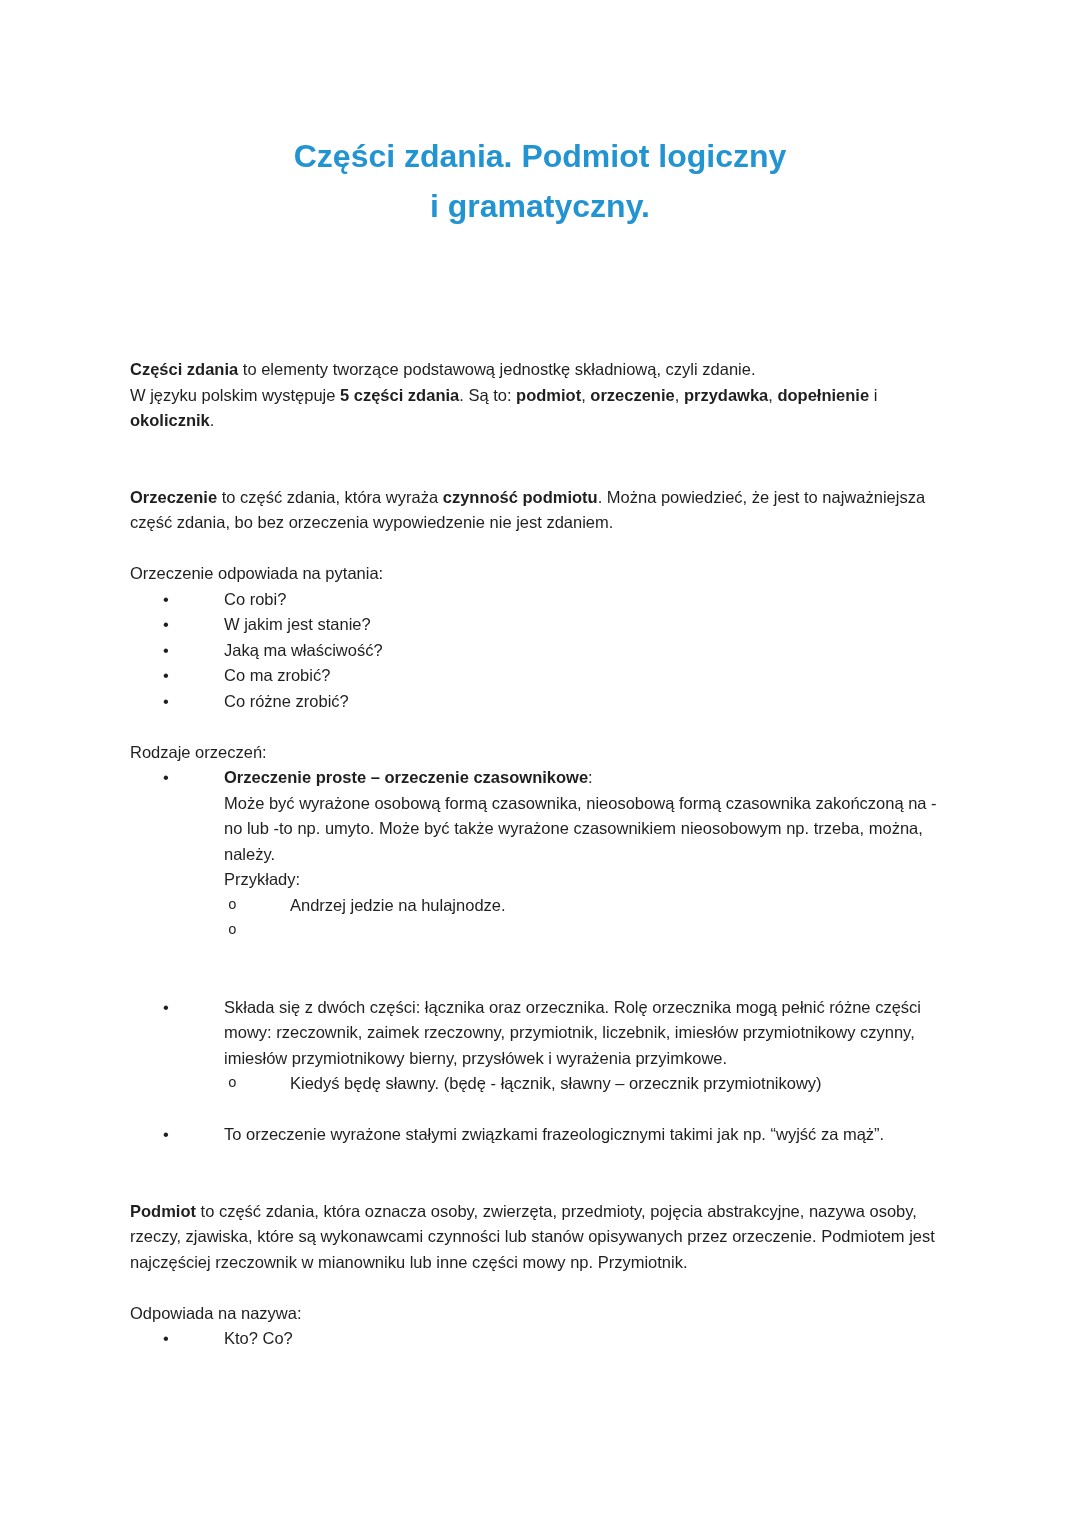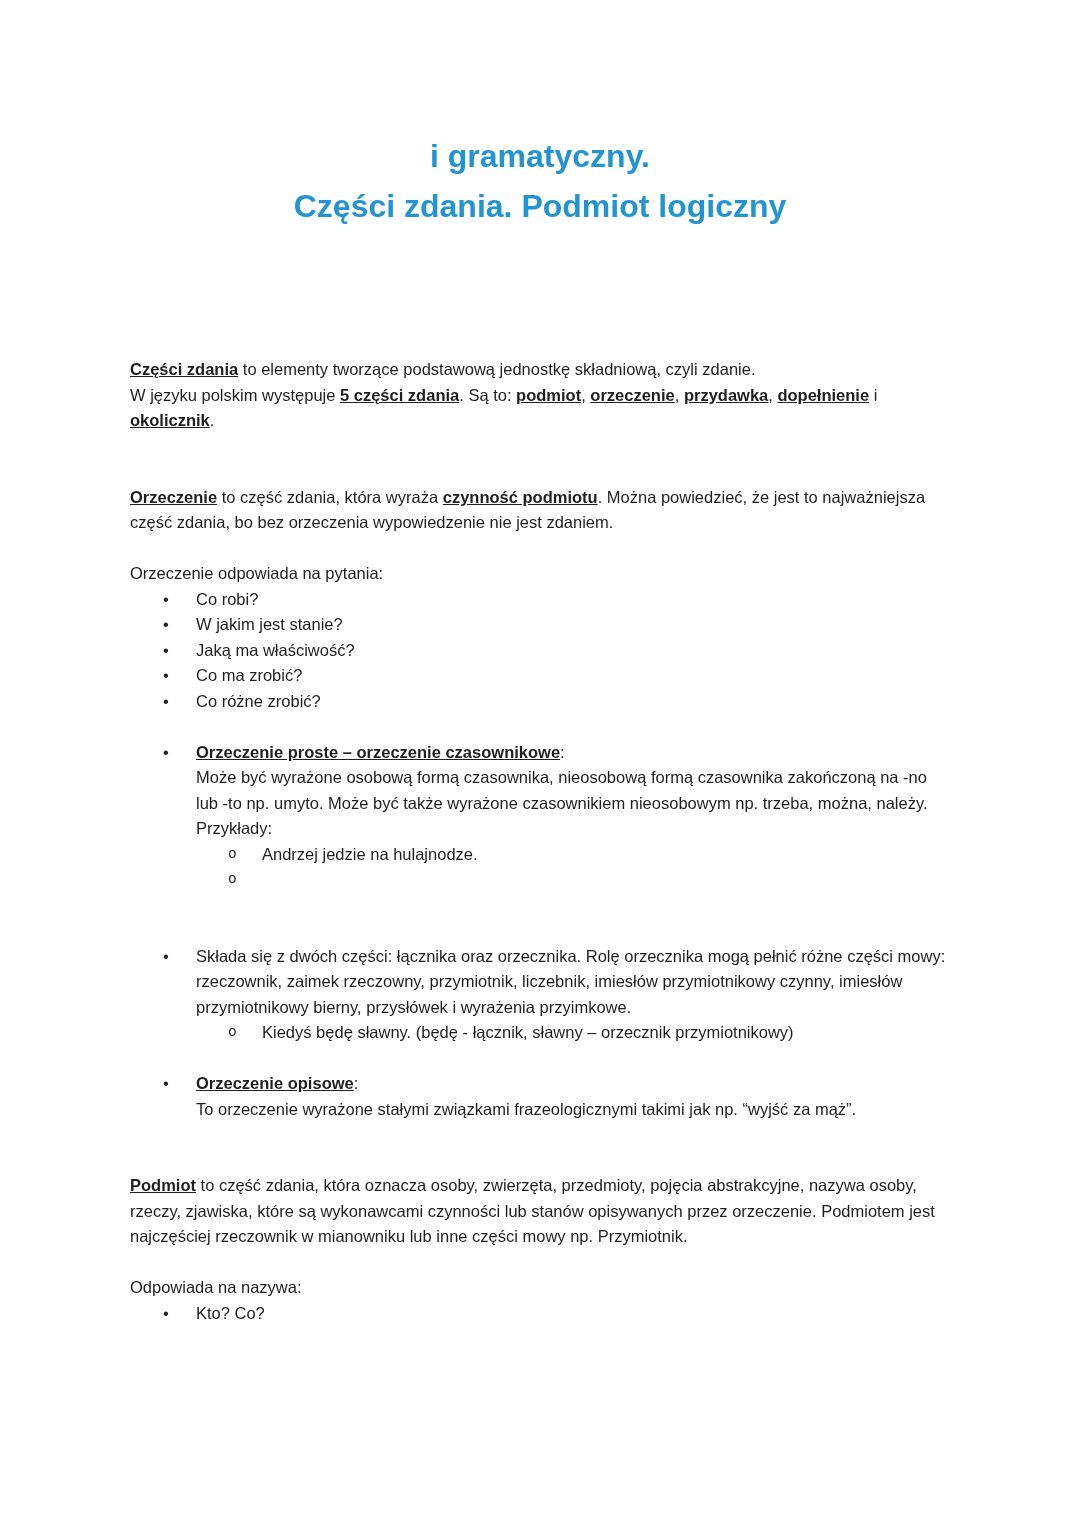--- a/index.html
+++ b/index.html
@@ -38,30 +38,30 @@
   .li { display: flex; margin: 0; }
   .li .marker { flex: 0 0 auto; }
   .li1 { padding-left: 33px; }
   .li1 .marker { width: 33px; }
   .li2 { padding-left: 98px; }
   .li2 .marker {
     width: 34px;
     font-family: "Liberation Mono", monospace;
     font-size: 14.5px;
   }
-  .li-content { flex: 1 1 auto; }
-  b { font-weight: 700; text-decoration: underline; }
+  .li-content { flex: 1 1 auto; margin-left: 28px; }
+  b { font-weight: 700; }
 </style>
 </head>
 <body>
 
 <div class="page">
   <h1 class="title" style="color: rgb(35, 148, 210);">
+    <span class="title-line">Części zdania. Podmiot logiczny</span>
     <span class="title-line">i gramatyczny.</span>
-    <span class="title-line">Części zdania. Podmiot logiczny</span>
   </h1>
   <div class="doc-body">
       <p class="para"><b>Części zdania</b><span> to elementy tworzące podstawową jednostkę składniową, czyli zdanie.
 W języku polskim występuje </span><b>5 części zdania</b><span>. Są to: </span><b>podmiot</b><span>, </span><b>orzeczenie</b><span>, </span><b>przydawka</b><span>, </span><b>dopełnienie</b><span> i </span><b>okolicznik</b><span>.</span></p>
       <p class="para"></p>
       <p class="para"></p>
       <p class="para"><b>Orzeczenie</b><span> to część zdania, która wyraża </span><b>czynność podmiotu</b><span>. Można powiedzieć, że jest to najważniejsza część zdania, bo bez orzeczenia wypowiedzenie nie jest zdaniem.</span></p>
       <p class="para"></p>
       <p class="para"><span>Orzeczenie odpowiada na pytania:</span></p>
       <div class="li li1">
@@ -88,20 +88,21 @@
           <div class="line"><span>Co ma zrobić?</span></div>
         </div>
       </div>
       <div class="li li1">
         <span class="marker">•</span>
         <div class="li-content">
           <div class="line"><span>Co różne zrobić?</span></div>
         </div>
       </div>
       <p class="para"></p>
+      <p class="para"><span>Rodzaje orzeczeń:</span></p>
       <div class="li li1">
         <span class="marker">•</span>
         <div class="li-content">
           <div class="line"><b>Orzeczenie proste – orzeczenie czasownikowe</b><span>:</span></div>
           <div class="line"><span>Może być wyrażone osobową formą czasownika, nieosobową formą czasownika zakończoną na -no lub -to np. umyto. Może być także wyrażone czasownikiem nieosobowym np. trzeba, można, należy.</span></div>
           <div class="line"><span>Przykłady:</span></div>
         </div>
       </div>
       <div class="li li2">
         <span class="marker">o</span>
@@ -123,21 +124,20 @@
       <div class="li li2">
         <span class="marker">o</span>
         <div class="li-content">
           <div class="line"><span>Kiedyś będę sławny. (będę - łącznik, sławny – orzecznik przymiotnikowy)</span></div>
         </div>
       </div>
       <p class="para"></p>
       <div class="li li1">
         <span class="marker">•</span>
         <div class="li-content">
-          <div class="line"><b>Orzeczenie opisowe</b><span>:</span></div>
           <div class="line"><span>To orzeczenie wyrażone stałymi związkami frazeologicznymi takimi jak np. “wyjść za mąż”.</span></div>
         </div>
       </div>
       <p class="para"></p>
       <p class="para"></p>
       <p class="para"><b>Podmiot</b><span> to część zdania, która oznacza osoby, zwierzęta, przedmioty, pojęcia abstrakcyjne, nazywa osoby, rzeczy, zjawiska, które są wykonawcami czynności lub stanów opisywanych przez orzeczenie. Podmiotem jest najczęściej rzeczownik w mianowniku lub inne części mowy np. Przymiotnik.</span></p>
       <p class="para"></p>
       <p class="para"><span>Odpowiada na nazywa:</span></p>
       <div class="li li1">
         <span class="marker">•</span>

